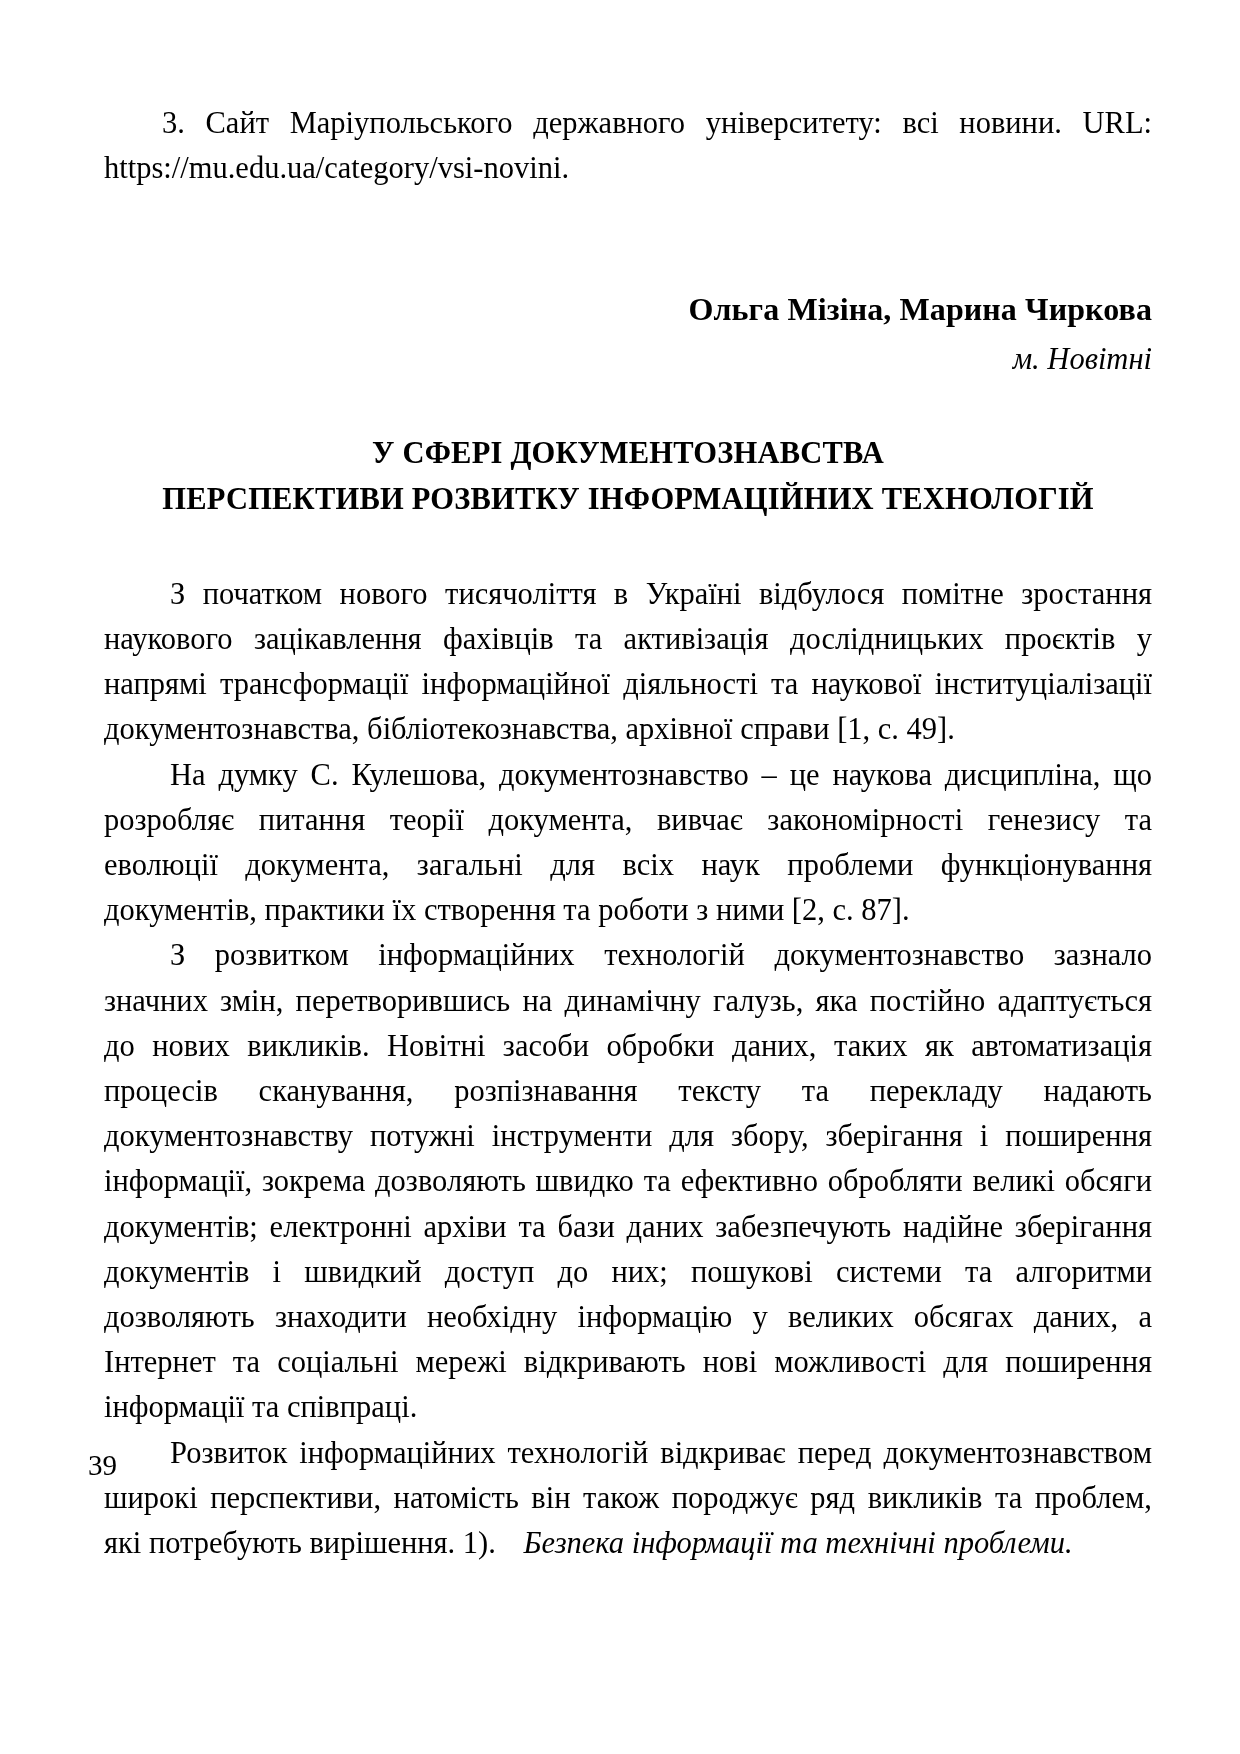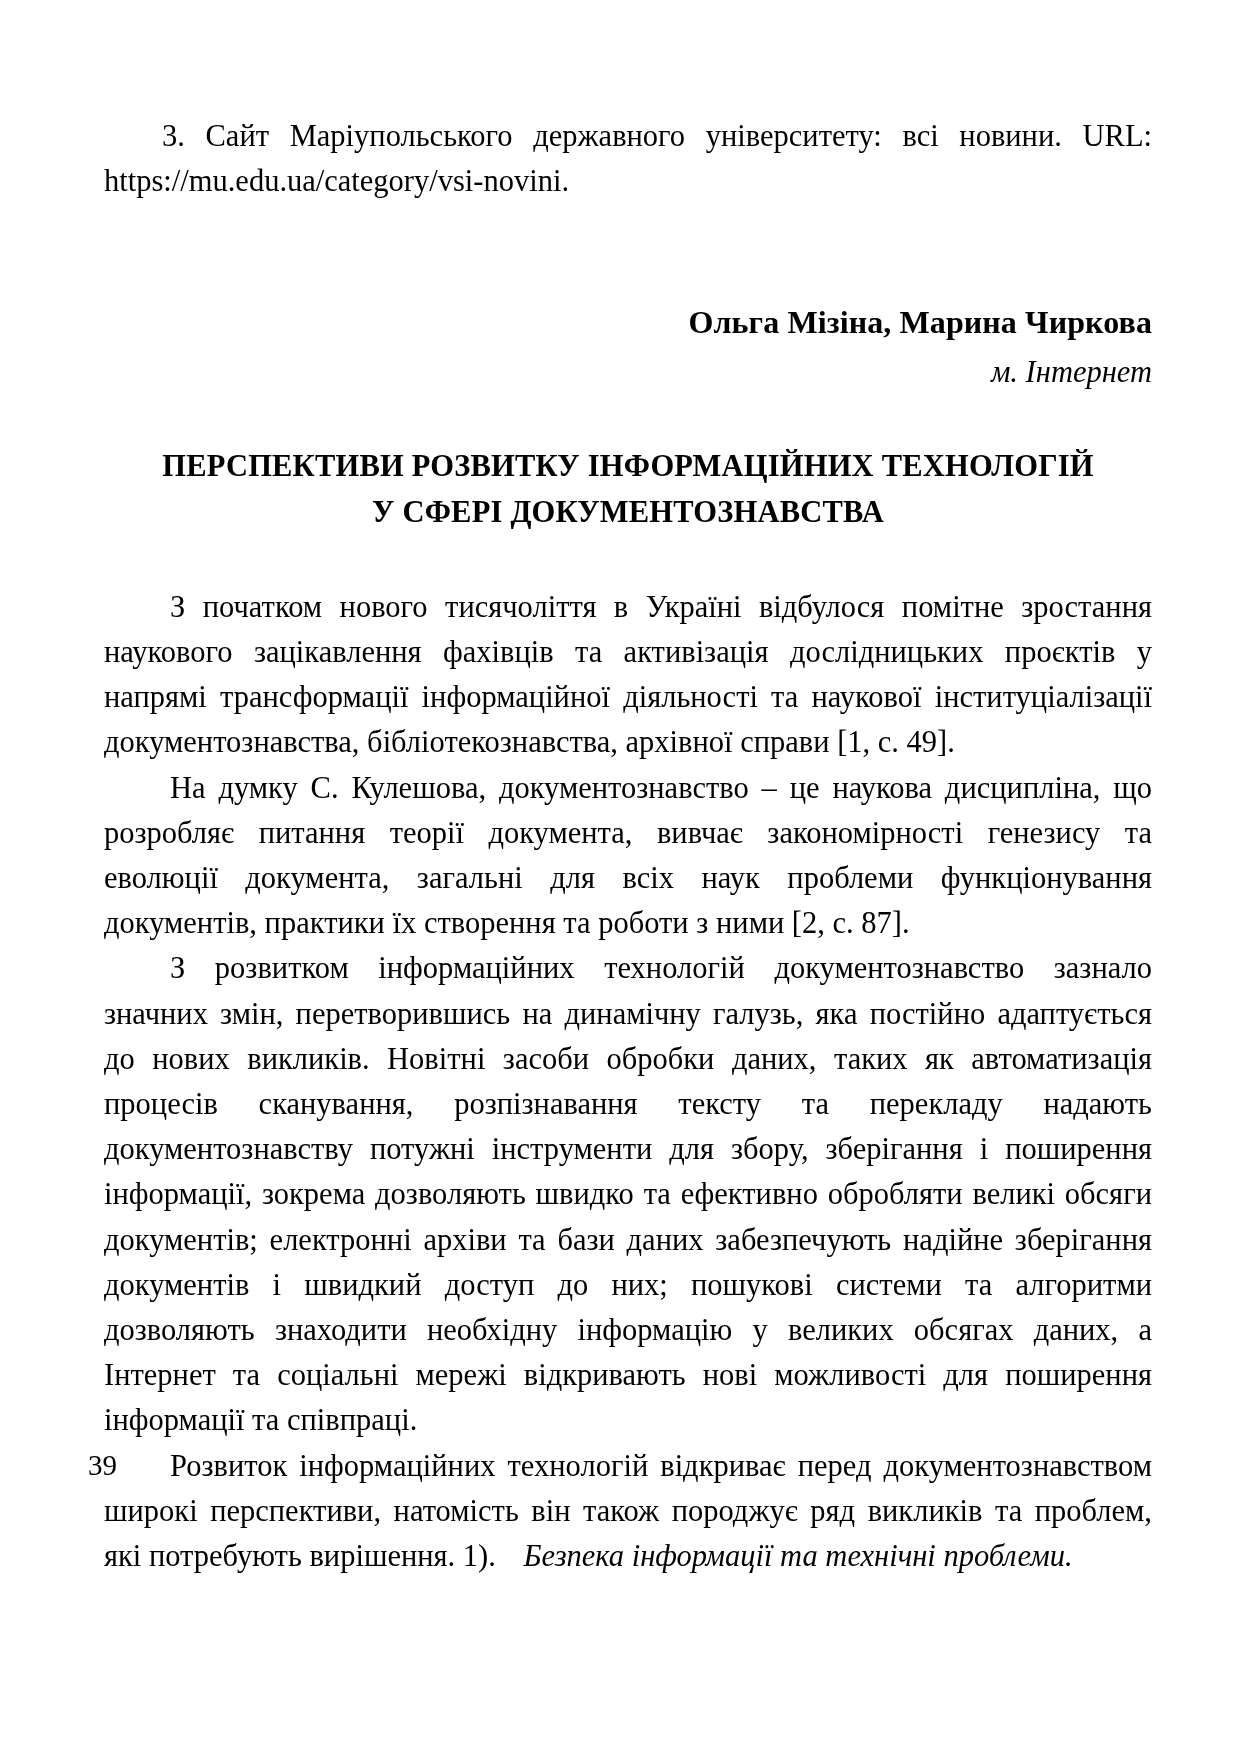--- a/index.html
+++ b/index.html
@@ -15,21 +15,21 @@
     position: relative;
     width: 1240px;
     height: 1754px;
     background: #ffffff;
     box-sizing: border-box;
     overflow: hidden;
   }
   .content {
     position: absolute;
     left: 104px;
-    top: 114px;
+    top: 101px;
     width: 1048px;
   }
   p {
     margin: 0;
     font-size: 30.5px;
     line-height: 45.2px;
     text-align: justify;
     text-justify: inter-word;
     hyphens: none;
   }
@@ -89,27 +89,27 @@
 
 <div class="page">
   <div class="content">
 
     <p class="ref-item">3. Сайт Маріупольського державного університету: всі новини. URL: https://mu.edu.ua/category/vsi-novini.</p>
 
     <div class="gap-after-ref"></div>
 
     <div class="authors">Ольга Мізіна, Марина Чиркова</div>
 
-    <div class="city">м. Інтернет</div>
+    <div class="city">м. Новітні</div>
 
     <div class="gap-after-city"></div>
 
     <div class="title">
+      <span class="title-line">У СФЕРІ ДОКУМЕНТОЗНАВСТВА</span>
       <span class="title-line">ПЕРСПЕКТИВИ РОЗВИТКУ ІНФОРМАЦІЙНИХ ТЕХНОЛОГІЙ</span>
-      <span class="title-line">У СФЕРІ ДОКУМЕНТОЗНАВСТВА</span>
     </div>
 
     <div class="gap-after-title"></div>
 
     <p class="body-par">З початком нового тисячоліття в Україні відбулося помітне зростання наукового зацікавлення фахівців та активізація дослідницьких проєктів у напрямі трансформації інформаційної діяльності та наукової інституціалізації документознавства, бібліотекознавства, архівної справи [1, с. 49].</p>
 
     <p class="body-par">На думку С. Кулешова, документознавство – це наукова дисципліна, що розробляє питання теорії документа, вивчає закономірності генезису та еволюції документа, загальні для всіх наук проблеми функціонування документів, практики їх створення та роботи з ними [2, с. 87].</p>
 
     <p class="body-par">З розвитком інформаційних технологій документознавство зазнало значних змін, перетворившись на динамічну галузь, яка постійно адаптується до нових викликів. Новітні засоби обробки даних, таких як автоматизація процесів сканування, розпізнавання тексту та перекладу надають документознавству потужні інструменти для збору, зберігання і поширення  інформації, зокрема дозволяють швидко та ефективно обробляти великі обсяги документів; електронні архіви та бази даних забезпечують надійне зберігання документів і швидкий доступ до них; пошукові системи та алгоритми дозволяють знаходити необхідну інформацію у великих обсягах даних, а Інтернет та соціальні мережі відкривають нові можливості для поширення інформації та співпраці.</p>
 

